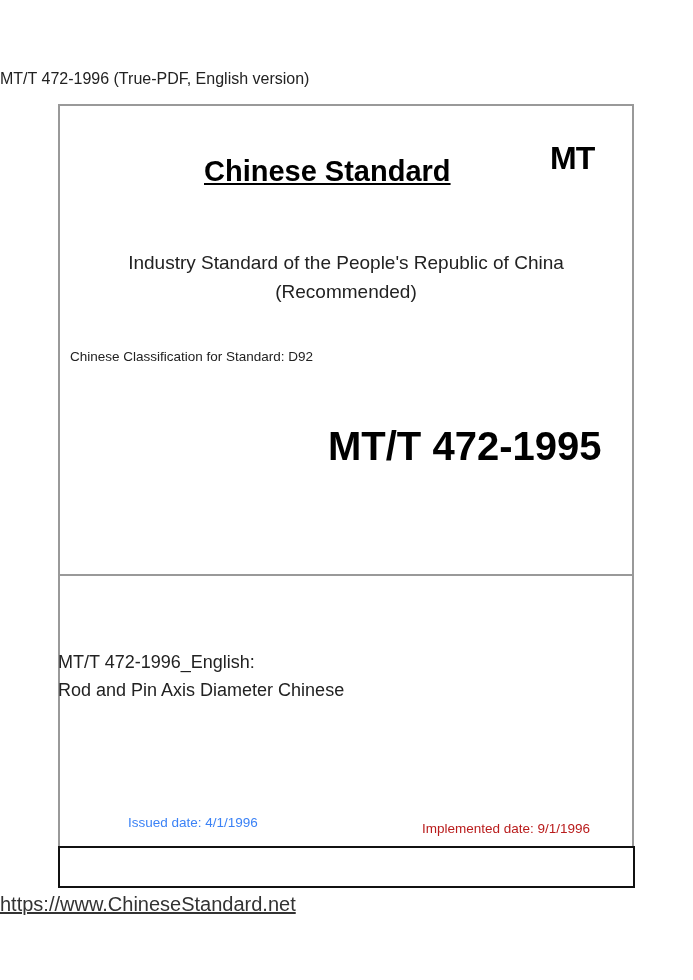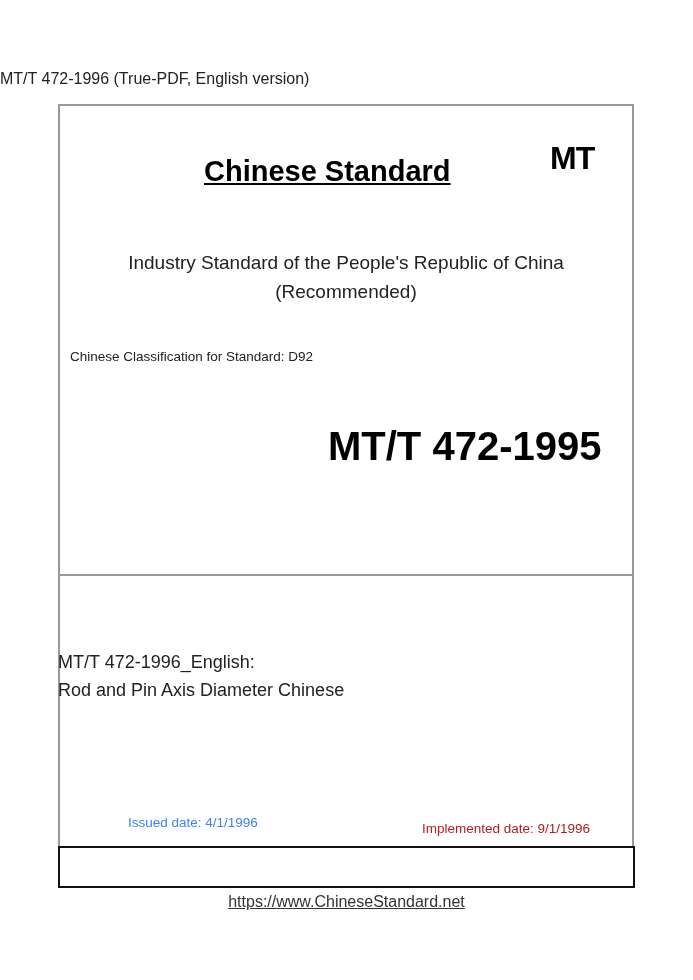--- a/index.html
+++ b/index.html
@@ -10,21 +10,21 @@
   .divider { left:58px; top:574px; width:576px; height:2px; background:#999; }
   .bottom-box { left:58px; top:846px; width:577px; height:42px; border:2px solid #111; box-sizing:border-box; }
   .title-cs { top:155px; left:204px; font-size:29px; font-weight:bold; color:#000;text-decoration:underline; }
   .title-mt { top:140px; left:550px; font-size:32px; font-weight:bold; color:#000; letter-spacing:-1px; }
   .industry { top:248px; left:58px; width:576px; text-align:center; font-size:19px; color:#222; line-height:29px; }
   .classif { top:349px; left:70px; font-size:13.5px; color:#222;text-align:right; }
   .std-num { top:424px; left:328px; font-size:40px; font-weight:bold; color:#000; }
   .doc-title { top:648px; left:58px; width:576px; text-align:left; font-size:18px; color:#222; line-height:28px; }
   .issued { top:815px; left:96px; font-size:13.5px; color:#3b82f6;margin-left:32px; }
   .implemented { top:815px; left:422px; font-size:13.5px; color:#b91c1c;margin-top:6px; }
-  .footer-link { top:893px; left:0; width:693px; text-align:center; font-size:16px; color:#333; }
+  .footer-link { top:893px; left:0; width:693px; font-size:20px; color:#333; }
   .footer-link span { text-decoration:underline; }
 </style>
 </head>
 <body>
 
 <div class="abs header-line">MT/T 472-1996 (True-PDF, English version)</div>
 
 <div class="abs main-box"></div>
 <div class="abs divider"></div>
 <div class="abs bottom-box"></div>

